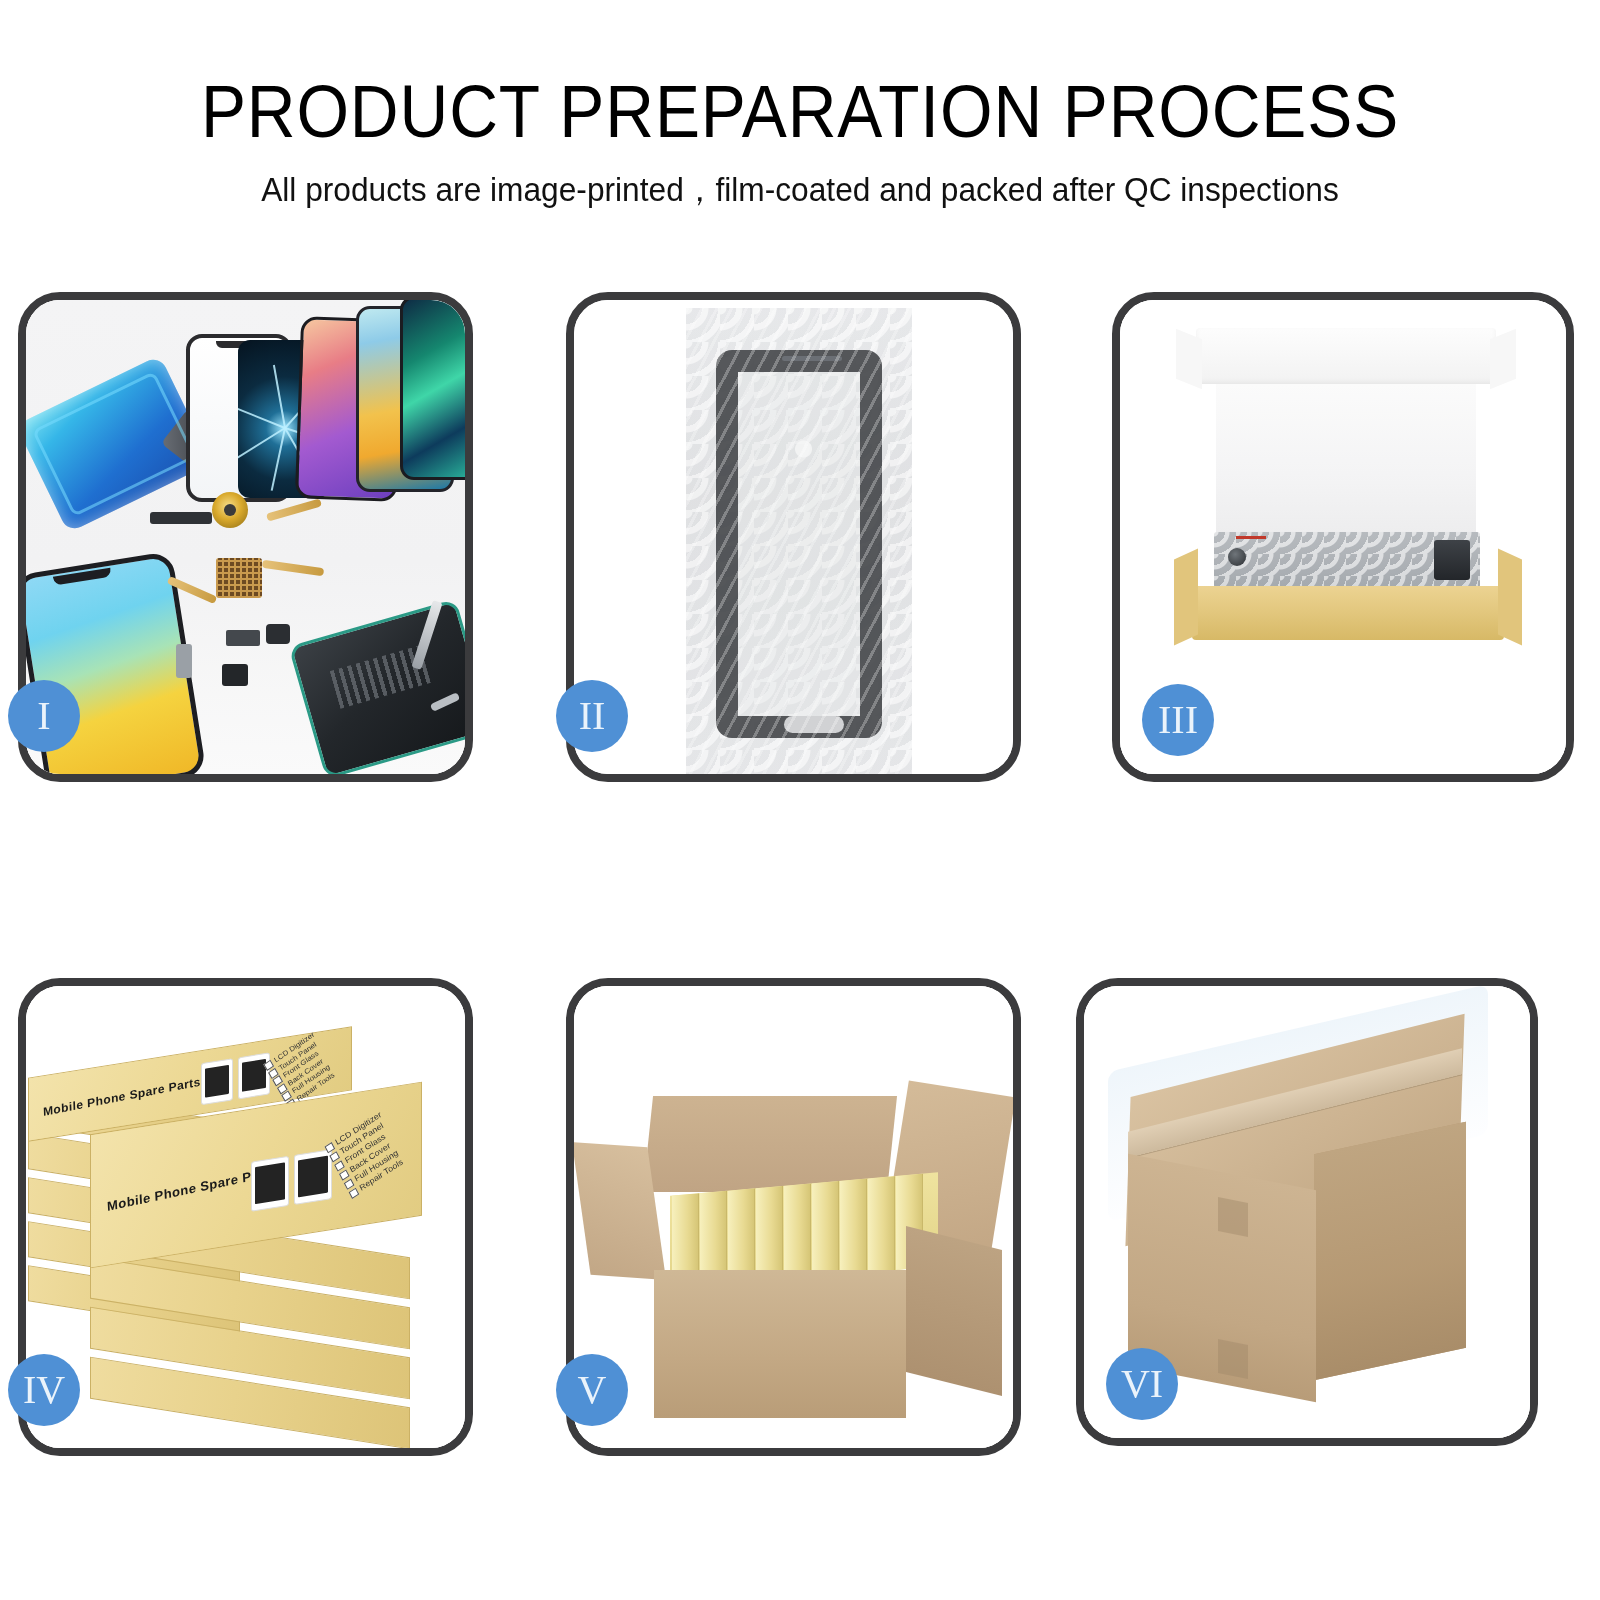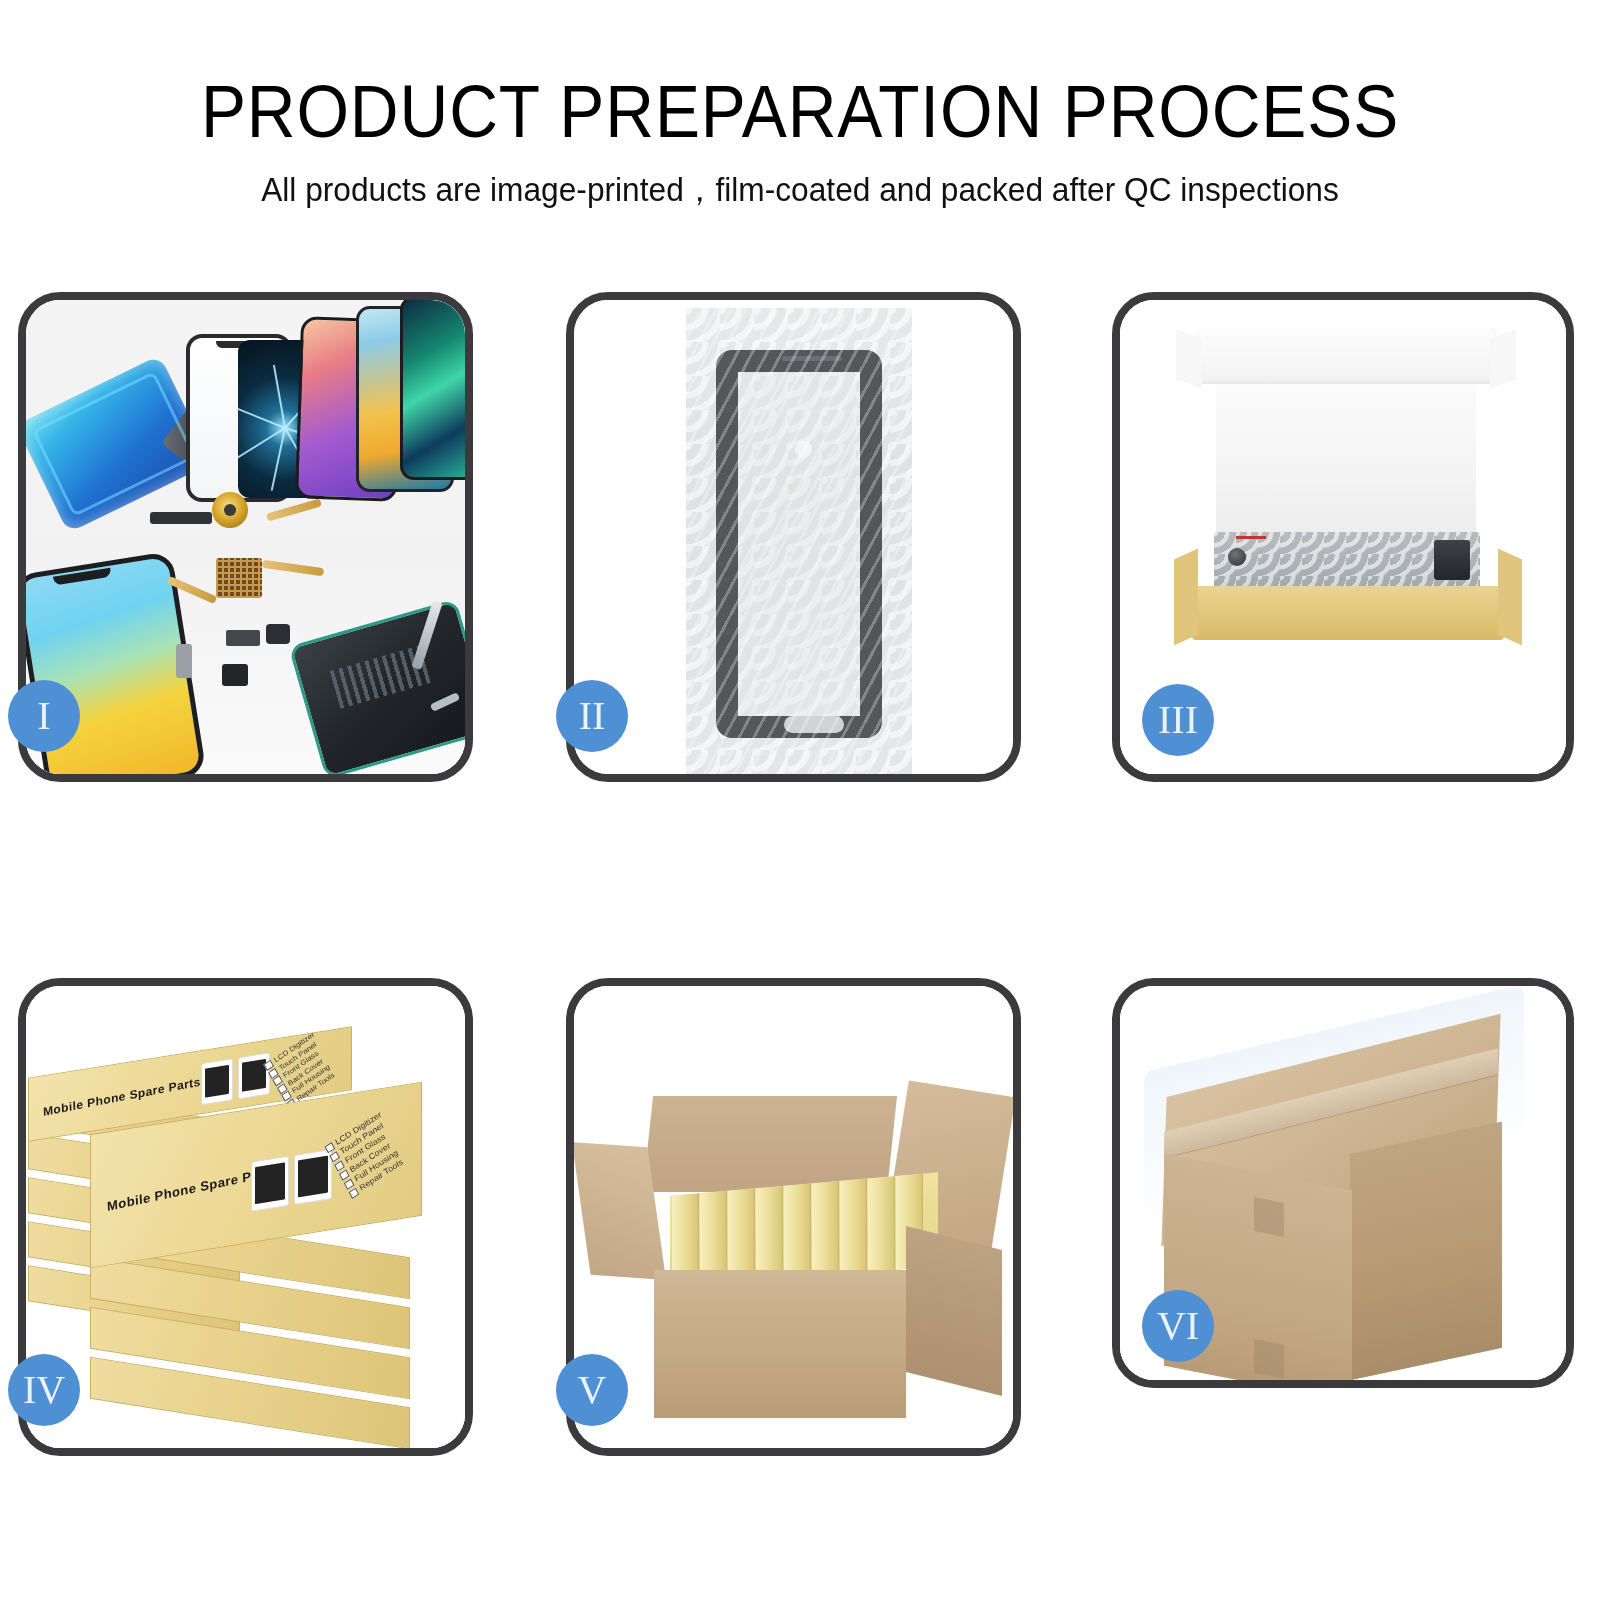--- a/index.html
+++ b/index.html
@@ -72,21 +72,21 @@
     overflow: hidden;
     background: #ffffff;
   }
 
   
   .c1 { left: 0px;   top: 0px;   width: 455px; height: 490px; }
   .c2 { left: 548px; top: 0px;   width: 455px; height: 490px; }
   .c3 { left: 1094px;top: 0px;   width: 462px; height: 490px; }
   .c4 { left: 0px;   top: 686px; width: 455px; height: 478px; }
   .c5 { left: 548px; top: 686px; width: 455px; height: 478px; }
-  .c6 { left: 1094px;top: 686px; width: 462px; height: 410px; padding-left: 20px; }
+  .c6 { left: 1058px;top: 686px; width: 462px; height: 468px; padding-left: 20px; }
 
   
   .badge {
     position: absolute;
     width: 72px;
     height: 72px;
     border-radius: 50%;
     background: #4f90d5;
     color: #eaf3fb;
     font-family: "Liberation Serif", "DejaVu Serif", serif;

